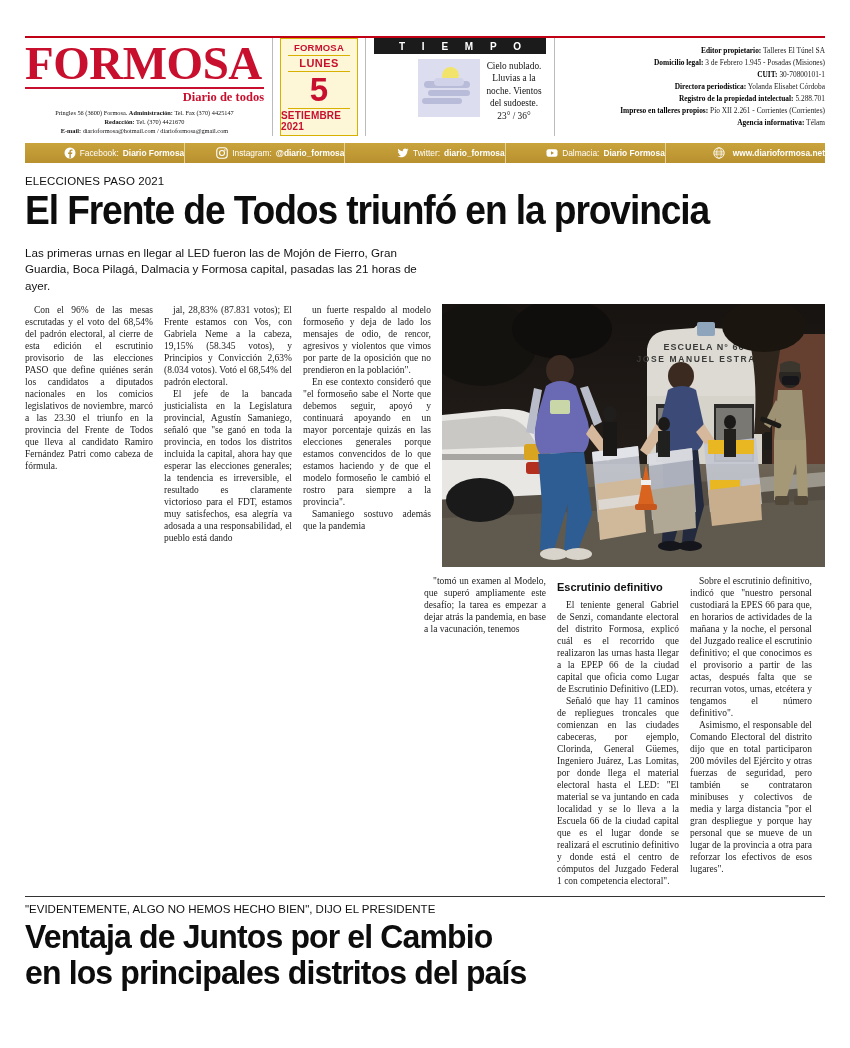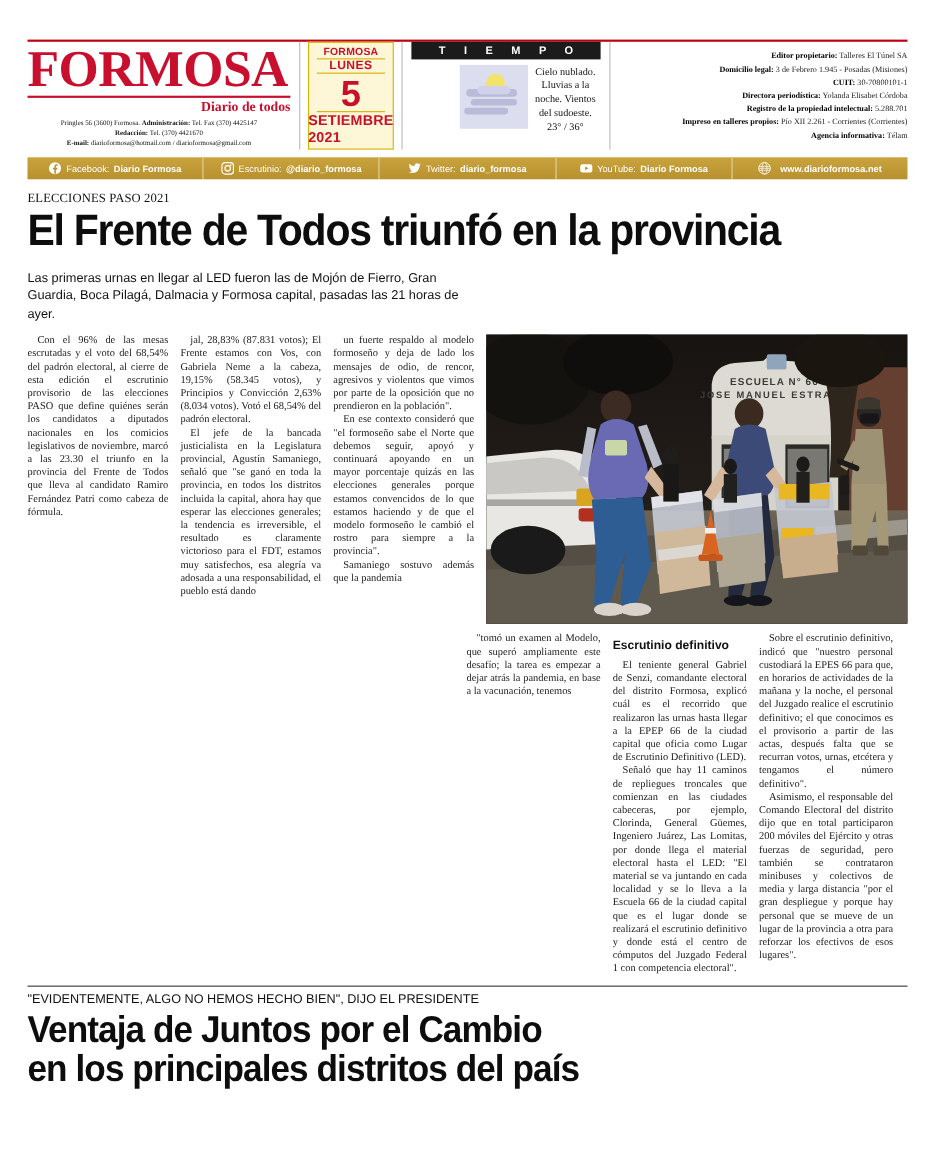--- a/index.html
+++ b/index.html
@@ -51,21 +51,21 @@
     background: #fdf7d8;
     border: 1.6px solid #d8b100;
     display: flex; flex-direction: column;
     align-items: center; justify-content: space-between;
     padding: 3px 0 3px;
   }
   .md-city { font-family: "Liberation Sans", sans-serif; font-weight: bold; font-size: 9.5px; color: #c8102e; letter-spacing: .2px;}
   .md-rule { width: 62px; height: 1px; background: #d8b100; }
   .md-day  { font-family: "Liberation Sans", sans-serif; font-weight: bold; font-size: 11px; color: #c8102e; letter-spacing: .4px;}
   .md-num  { font-family: "Liberation Sans", sans-serif; font-weight: bold; font-size: 33px; color: #c8102e; line-height: 1; }
-  .md-month{ font-family: "Liberation Sans", sans-serif; font-weight: bold; font-size: 13px; color: #c8102e; letter-spacing: .2px;}
+  .md-month{ font-family: "Liberation Sans", sans-serif; font-weight: bold; font-size: 10px; color: #c8102e; letter-spacing: .2px;}
 
   .mast-weather {
     width: 190px; padding: 0 8px;
     border-left: 1px solid #bbb; border-right: 1px solid #bbb;
   }
   .tiempo-bar {
     background: #1b1b1b; color: #fff; text-align: center;
     font-family: "Liberation Sans", sans-serif; font-weight: bold;
     font-size: 10px; letter-spacing: 7px; padding: 2.5px 0 2.5px 7px;
   }
@@ -94,33 +94,33 @@
   }
   .mast-info b { font-weight: bold; color: #000; }
 
   
   .social {
     display: flex; height: 20px; margin-top: 7px;
     background: linear-gradient(180deg,#c9a33c 0%, #b8912f 100%);
     align-items: center;
   }
   .soc {
-    flex: 1; display: flex; align-items: center; justify-content: center;
+    flex: 1; display: flex; align-items: center; justify-content: flex-end;
     gap: 4px; color: #fff; height: 100%;
     font-family: "Liberation Sans", sans-serif;
     font-size: 8.4px; border-right: 1px solid #e4d49a;
   }
   .soc:last-child { border-right: none; }
   .soc .lbl { font-weight: normal; }
   .soc .val { font-weight: bold; }
   .soc-ico { width: 12px; height: 12px; flex: none; }
 
   
   .kicker {
-    font-family: Liberation Serif, serif; font-weight: normal;
+    font-family: Liberation Sans, sans-serif; font-weight: normal;
     font-size: 11.5px; color: #111; letter-spacing: .1px;
     margin-top: 12px;
   }
   .headline1 {
     font-family: "Liberation Sans", sans-serif; font-weight: bold;
     font-size: 40px; line-height: 1.04; letter-spacing: -1.2px;
     color: #0d0d0d; margin-top: 3px;
     transform: scaleX(0.93); transform-origin: left center;
   }
   .lead {
@@ -228,38 +228,38 @@
       <span class="lbl">Facebook: </span>
         <span class="val">Diario Formosa</span>
     </div>
 
     <div class="soc">
       <svg class="soc-ico" viewBox="0 0 24 24">
           <rect x="1.5" y="1.5" width="21" height="21" rx="6" fill="none" stroke="#fff" stroke-width="2.2"></rect>
           <circle cx="12" cy="12" r="5" fill="none" stroke="#fff" stroke-width="2.2"></circle>
           <circle cx="17.8" cy="6.2" r="1.5" fill="#fff"></circle>
         </svg>
-      <span class="lbl">Escrutinio: </span>
+      <span class="lbl">Instagram: </span>
         <span class="val">@diario_formosa</span>
     </div>
 
     <div class="soc">
       <svg class="soc-ico" viewBox="0 0 24 24">
           <path d="M23 4.9c-.8.4-1.7.6-2.6.8 1-.6 1.7-1.5 2-2.5-.9.5-1.9.9-3 1.1-.8-.9-2-1.5-3.3-1.5-2.5 0-4.5 2-4.5 4.5 0 .4 0 .7.1 1C8 8.1 4.7 6.3 2.5 3.6c-.4.7-.6 1.5-.6 2.3 0 1.6.8 3 2 3.8-.7 0-1.4-.2-2-.6v.1c0 2.2 1.5 4 3.6 4.4-.4.1-.8.2-1.2.2-.3 0-.6 0-.8-.1.6 1.8 2.3 3.1 4.2 3.1-1.6 1.2-3.5 1.9-5.6 1.9H1c2 1.3 4.4 2 6.9 2 8.3 0 12.8-6.9 12.8-12.8v-.6c.9-.6 1.7-1.4 2.3-2.4z" fill="#fff"></path>
         </svg>
       <span class="lbl">Twitter: </span>
         <span class="val">diario_formosa</span>
     </div>
 
     <div class="soc">
       <svg class="soc-ico" viewBox="0 0 24 24">
           <rect x="1" y="4.5" width="22" height="15" rx="4" fill="#fff"></rect>
           <path d="M10 8.5l6 3.5-6 3.5z" fill="#b8912f"></path>
         </svg>
-      <span class="lbl">YouTube: </span>
+      <span class="lbl">Dalmacia: </span>
         <span class="val">Diario Formosa</span>
     </div>
 
     <div class="soc">
       <svg class="soc-ico" viewBox="0 0 24 24">
           <circle cx="12" cy="12" r="10.5" fill="none" stroke="#fff" stroke-width="1.6"></circle>
           <ellipse cx="12" cy="12" rx="4.6" ry="10.5" fill="none" stroke="#fff" stroke-width="1.4"></ellipse>
           <path d="M1.8 8.5h20.4M1.8 15.5h20.4M1.5 12h21" stroke="#fff" stroke-width="1.3" fill="none"></path>
         </svg>
       <span class="lbl"></span>

